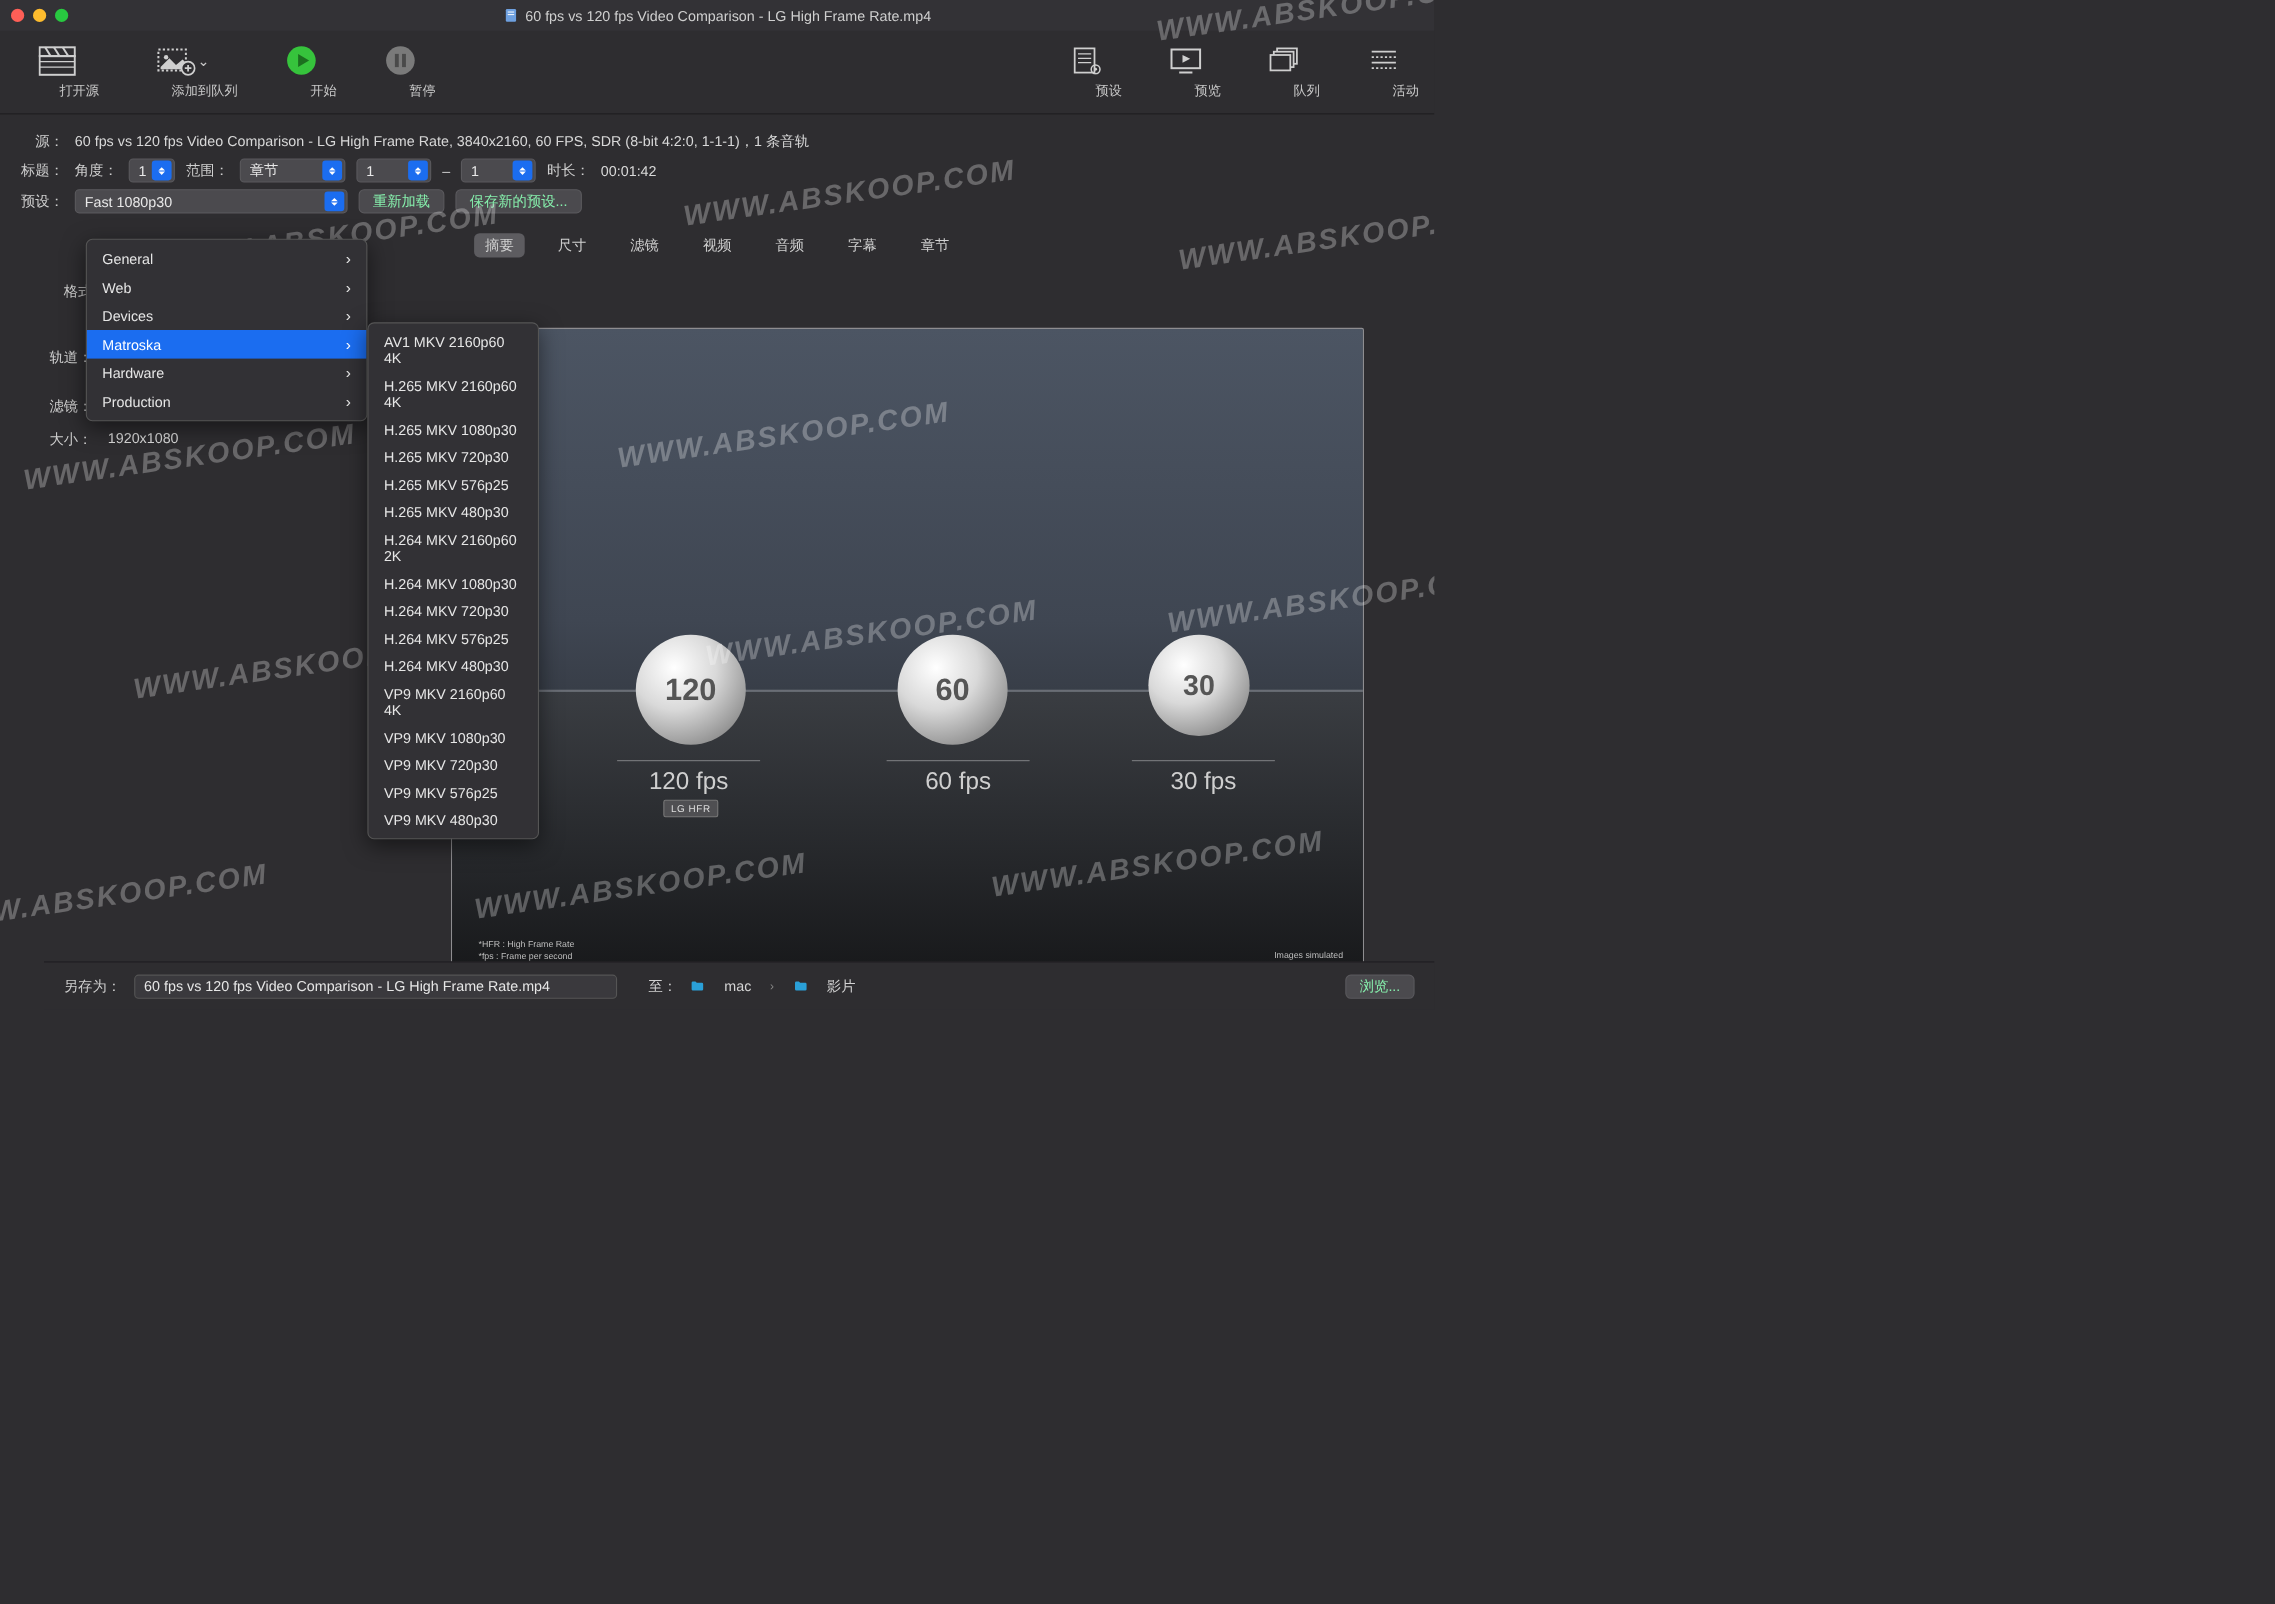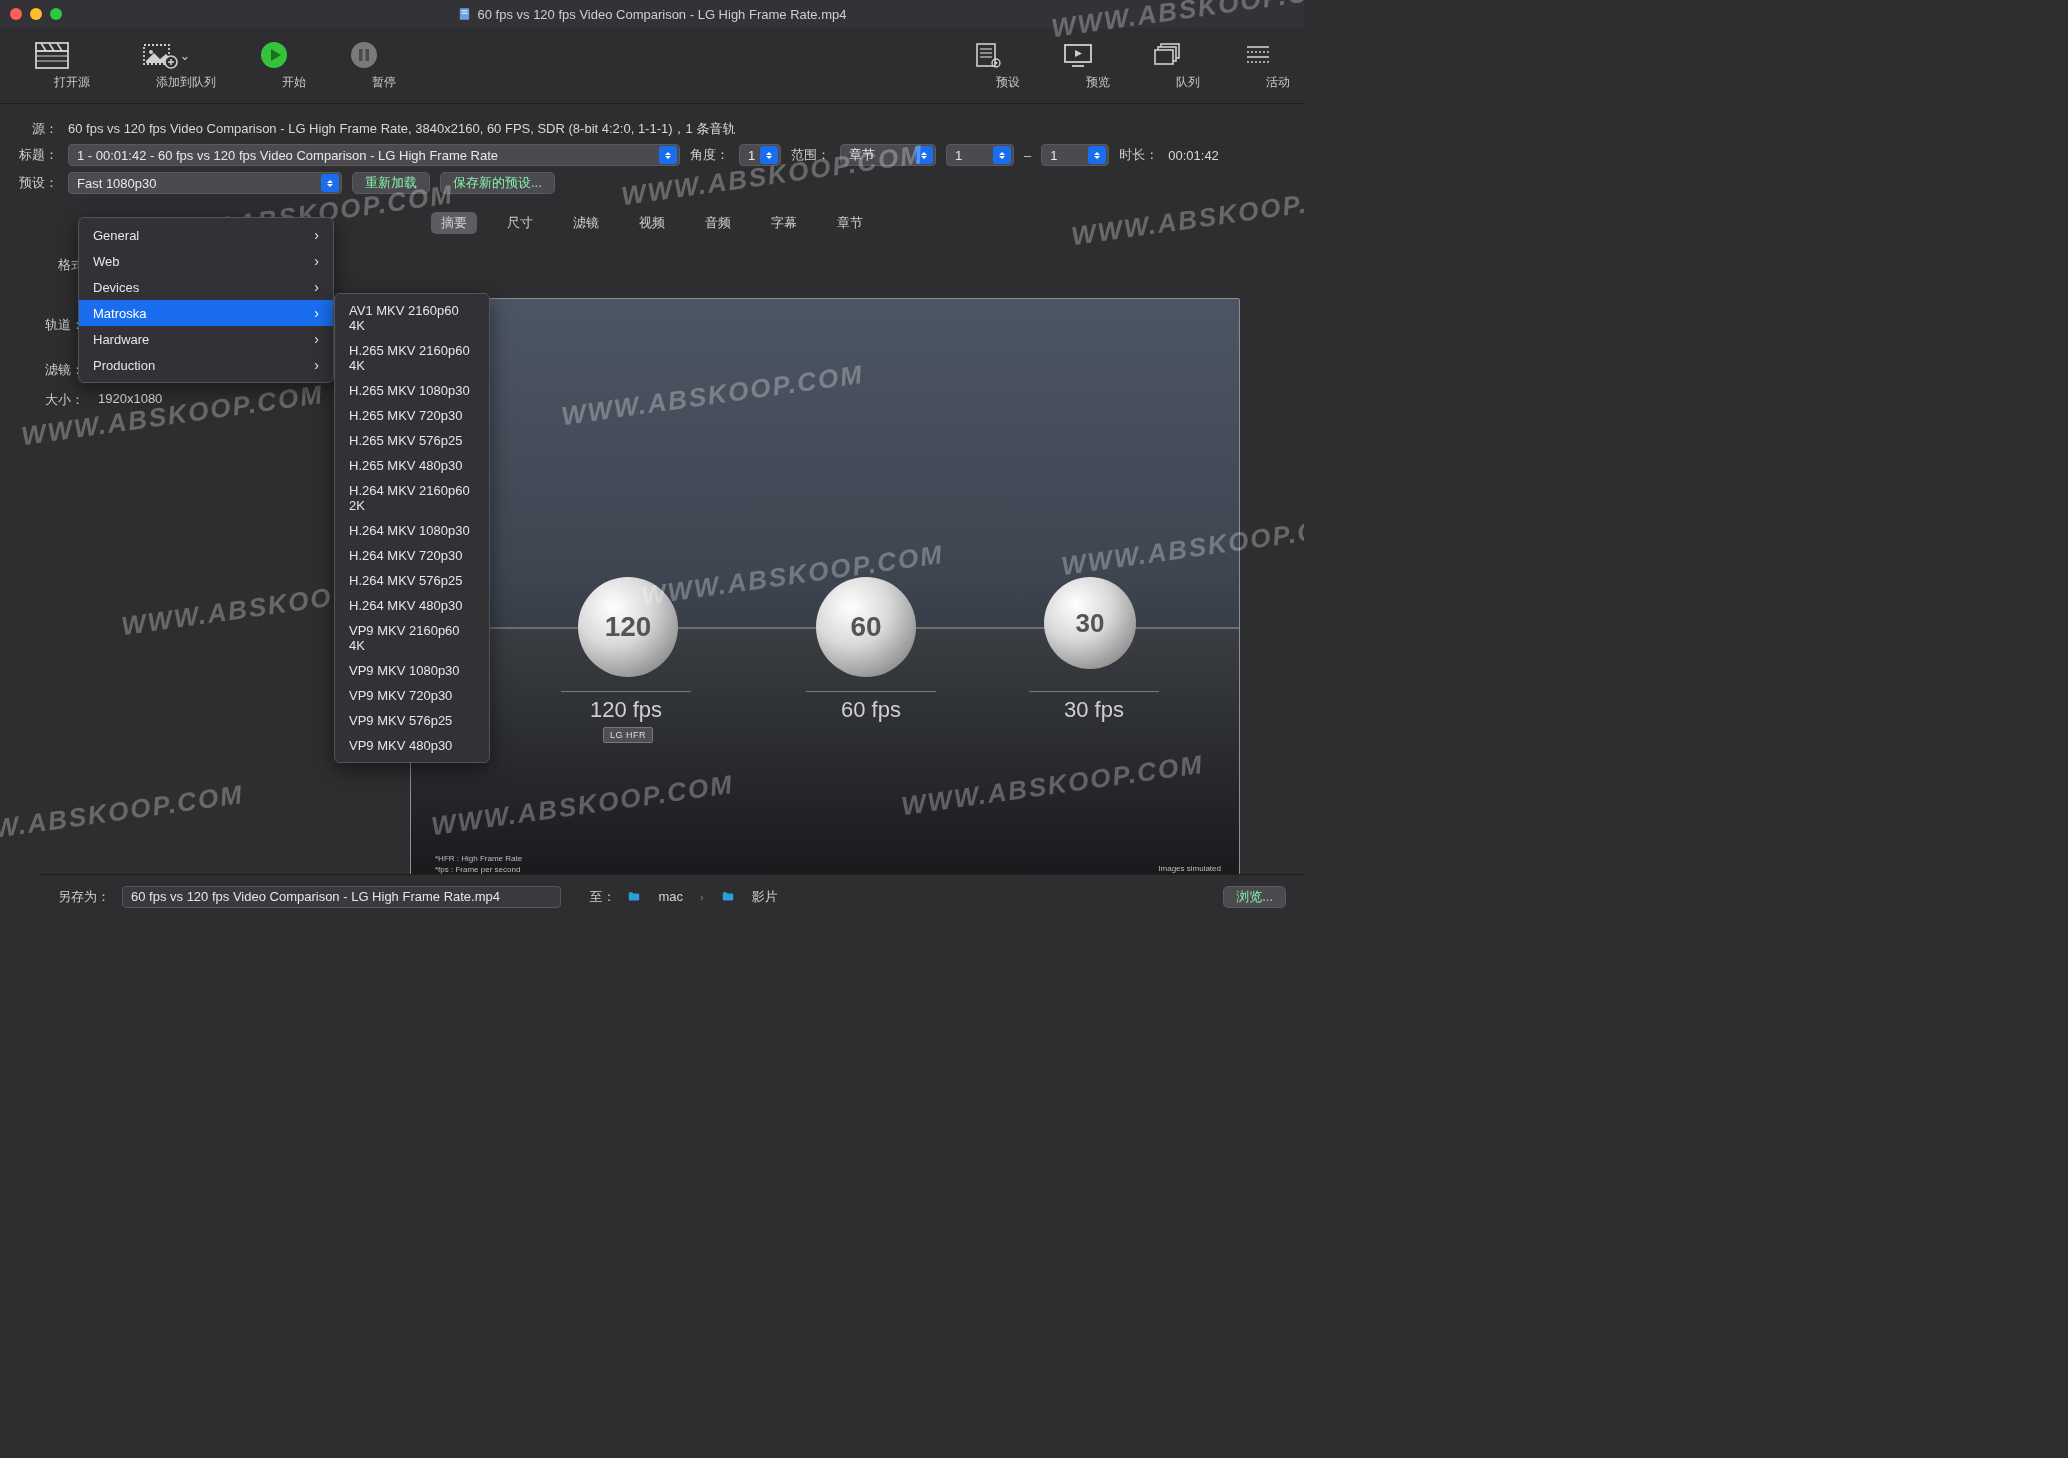--- a/index.html
+++ b/index.html
@@ -54,21 +54,21 @@
 .ball.b1{left:167px;top:278px;} .ball.b2{left:405px;top:278px;} .ball.b3{left:633px;top:278px;width:92px;height:92px;font-size:26px;}
 .fpslab{position:absolute;top:398px;color:#cfcfcf;font-size:22px;text-align:center;width:130px;}
 .fpslab.l1{left:150px;} .fpslab.l2{left:395px;} .fpslab.l3{left:618px;}
 .underline{position:absolute;top:392px;height:1px;width:130px;background:rgba(255,255,255,.35);}
 .underline.u1{left:150px;} .underline.u2{left:395px;} .underline.u3{left:618px;}
 .lghfr{position:absolute;left:192px;top:428px;background:#4f4f52;color:#ddd;font-size:9px;padding:2px 6px;border:1px solid #777;border-radius:2px;letter-spacing:.5px;}
 .legend{position:absolute;left:24px;bottom:14px;font-size:8px;color:#bdbdbd;line-height:1.3;}
 .simul{position:absolute;right:18px;bottom:16px;font-size:8px;color:#bdbdbd;}
 
 
-.preset-sel{width:274px;}
+.preset-sel{width:248px;}
 .dropdown{position:absolute;left:78px;top:217px;width:256px;background:#323135;border:1px solid #555;border-radius:6px;box-shadow:0 6px 20px rgba(0,0,0,.5);padding:4px 0;z-index:50;}
 .dropdown .dd-item{display:flex;align-items:center;justify-content:space-between;padding:5px 14px;color:#e6e6e6;cursor:pointer;}
 .dropdown .dd-item.sel{background:#1b6df0;color:#fff;}
 .dd-chev{font-size:14px;color:inherit;}
 .submenu{position:absolute;left:334px;top:293px;width:156px;background:#323135;border:1px solid #555;border-radius:6px;box-shadow:0 6px 20px rgba(0,0,0,.5);padding:4px 0;z-index:50;}
 .submenu .sm-item{padding:5px 14px;color:#e6e6e6;cursor:pointer;}
 
 
 .bottom{position:absolute;left:0;right:0;bottom:0;height:44px;background:#2e2d30;border-top:1px solid #1e1d20;display:flex;align-items:center;padding:0 18px;gap:12px;margin-left:40px;}
 .out-input{flex:1;max-width:680px;background:#3a393d;border:1px solid #555;border-radius:4px;height:22px;padding:0 8px;color:#e6e6e6;display:flex;align-items:center;}
@@ -198,24 +198,20 @@
   </div>
 </div>
 
 <div class="info">
   <div class="row">
     <span class="lab-fixed">源：</span>
     <span>60 fps vs 120 fps Video Comparison - LG High Frame Rate, 3840x2160, 60 FPS, SDR (8-bit 4:2:0, 1-1-1)，1 条音轨</span>
   </div>
   <div class="row">
     <span class="lab-fixed">标题：</span>
-    <div class="select-like title-sel">
-      <span>1 - 00:01:42 - 60 fps vs 120 fps Video Comparison - LG High Frame Rate</span>
-        <span class="arrows"></span>
-    </div>
     <span class="lab-fixed2">角度：</span>
     <div class="select-like" style="width:42px">
         <span>1</span>
         <span class="arrows"></span>
       </div>
     <span class="lab-fixed2">范围：</span>
     <div class="select-like" style="width:96px">
         <span>章节</span>
         <span class="arrows"></span>
       </div>

